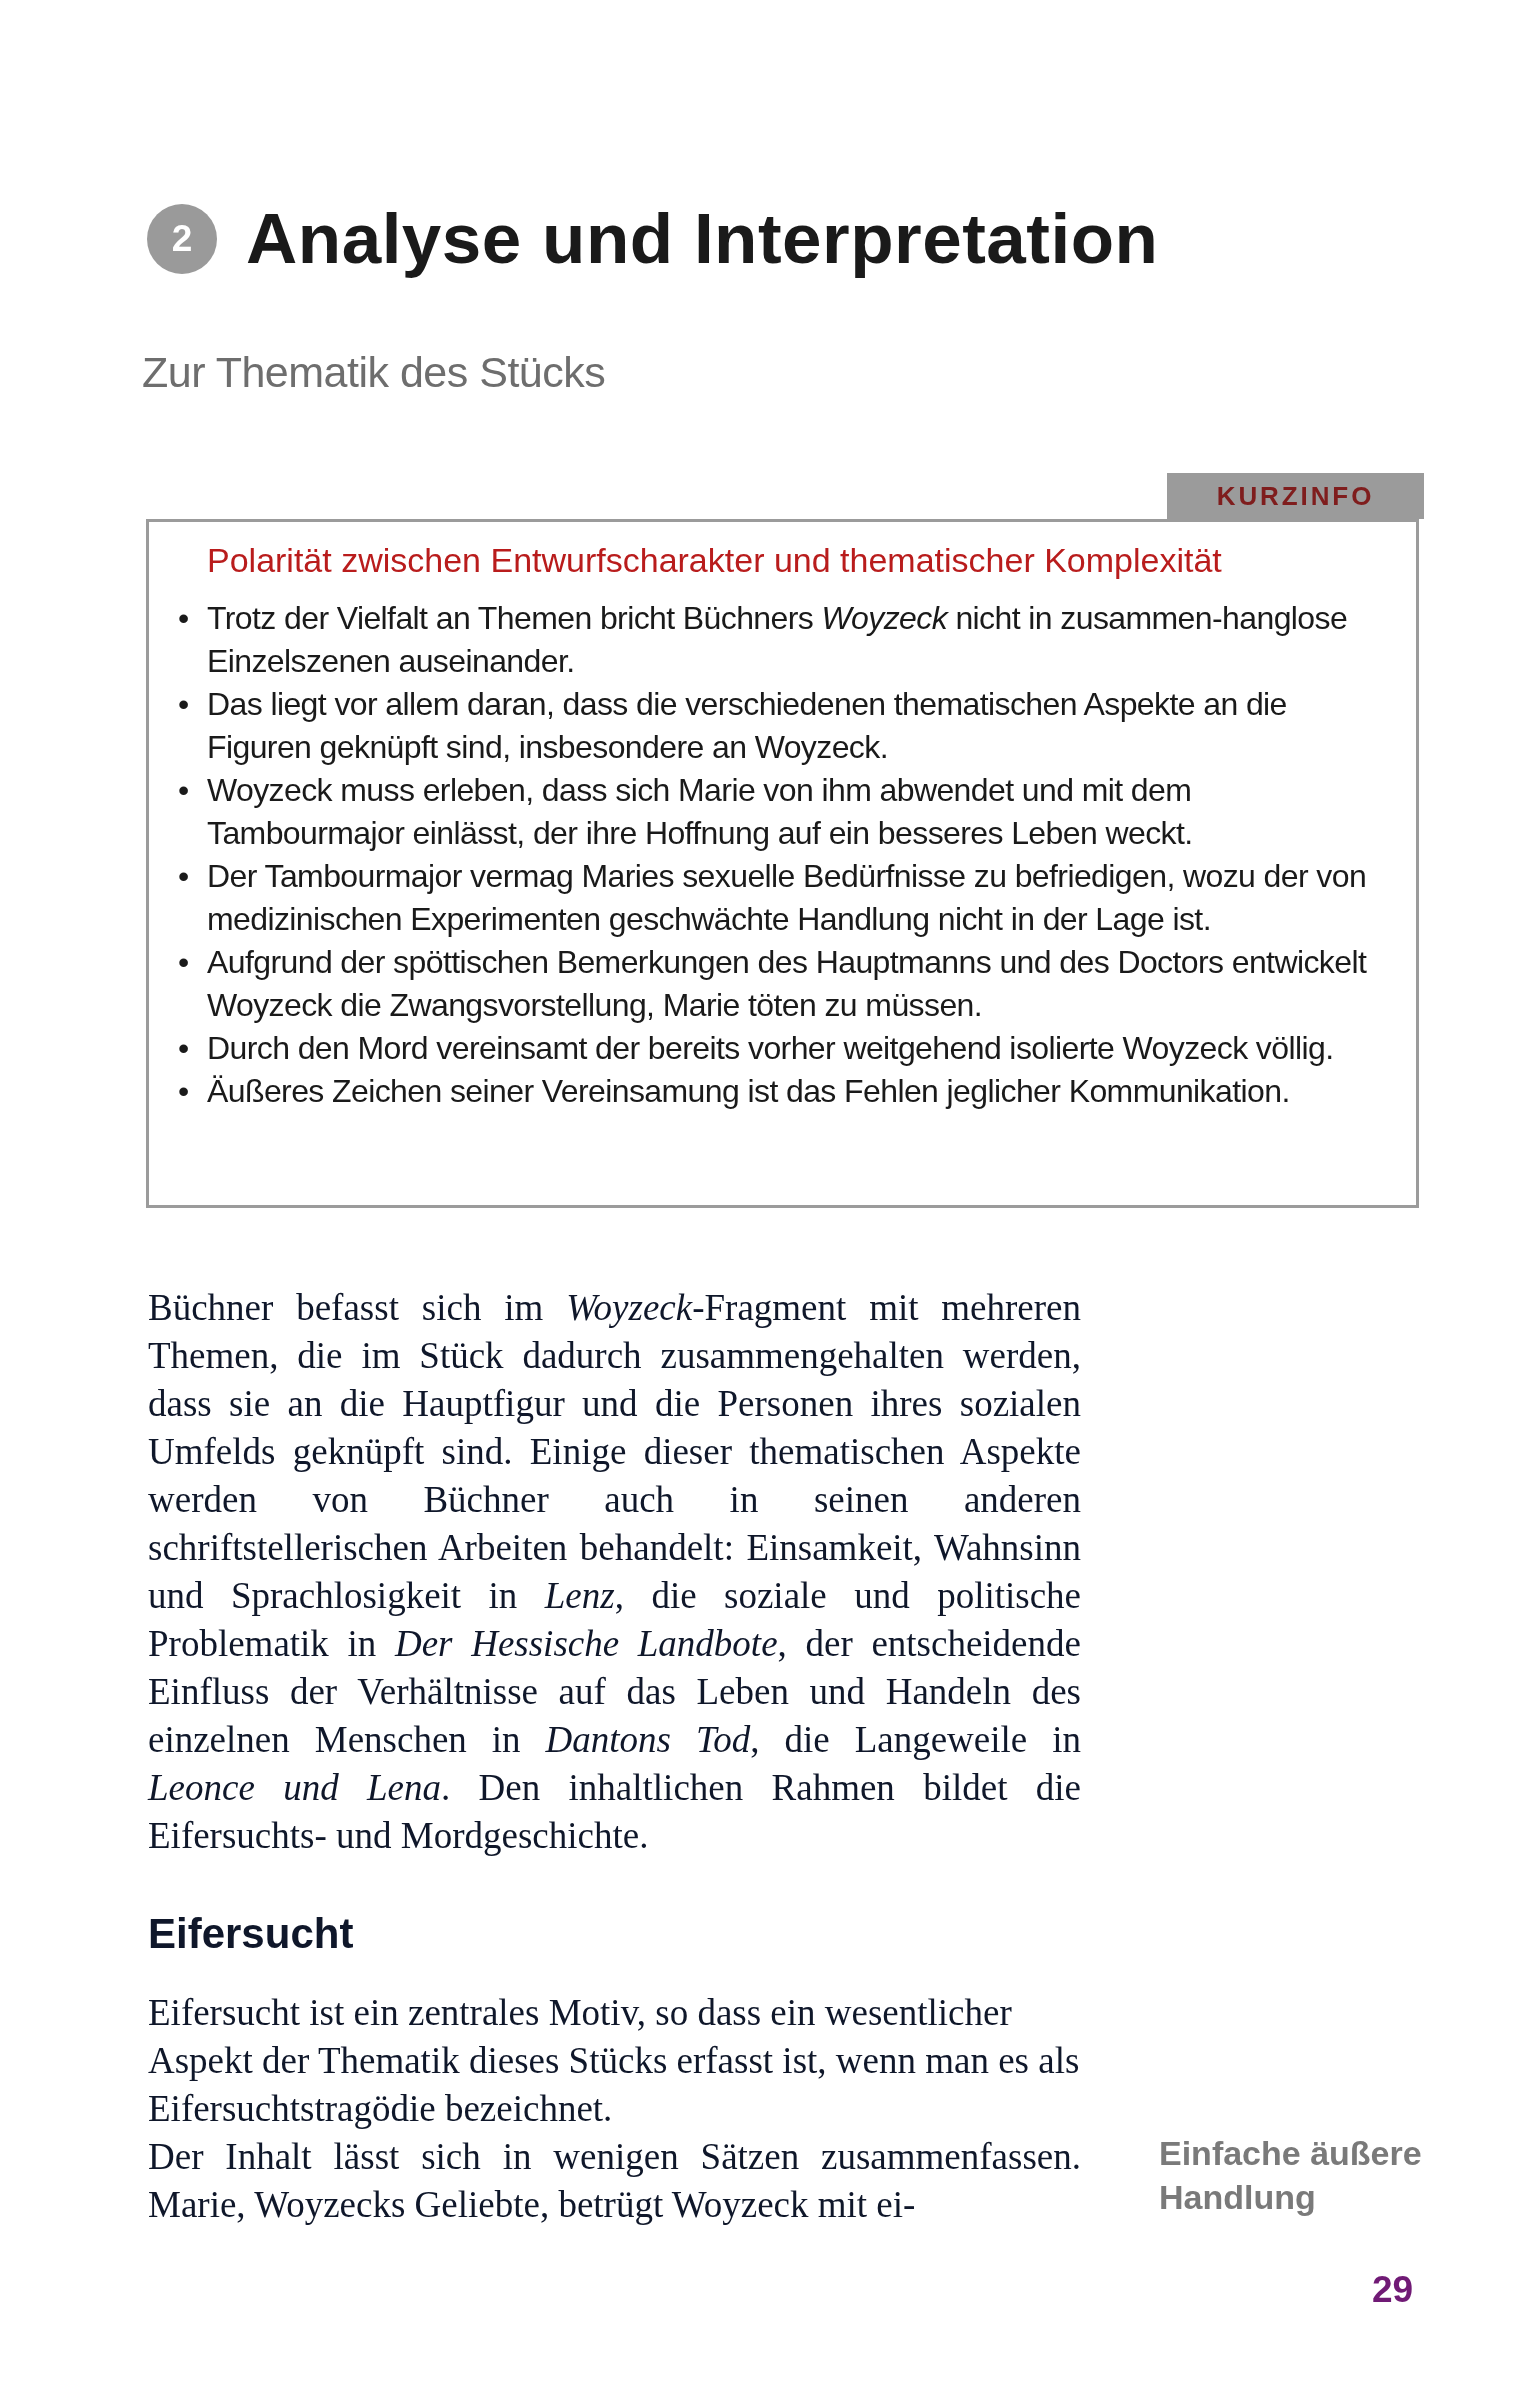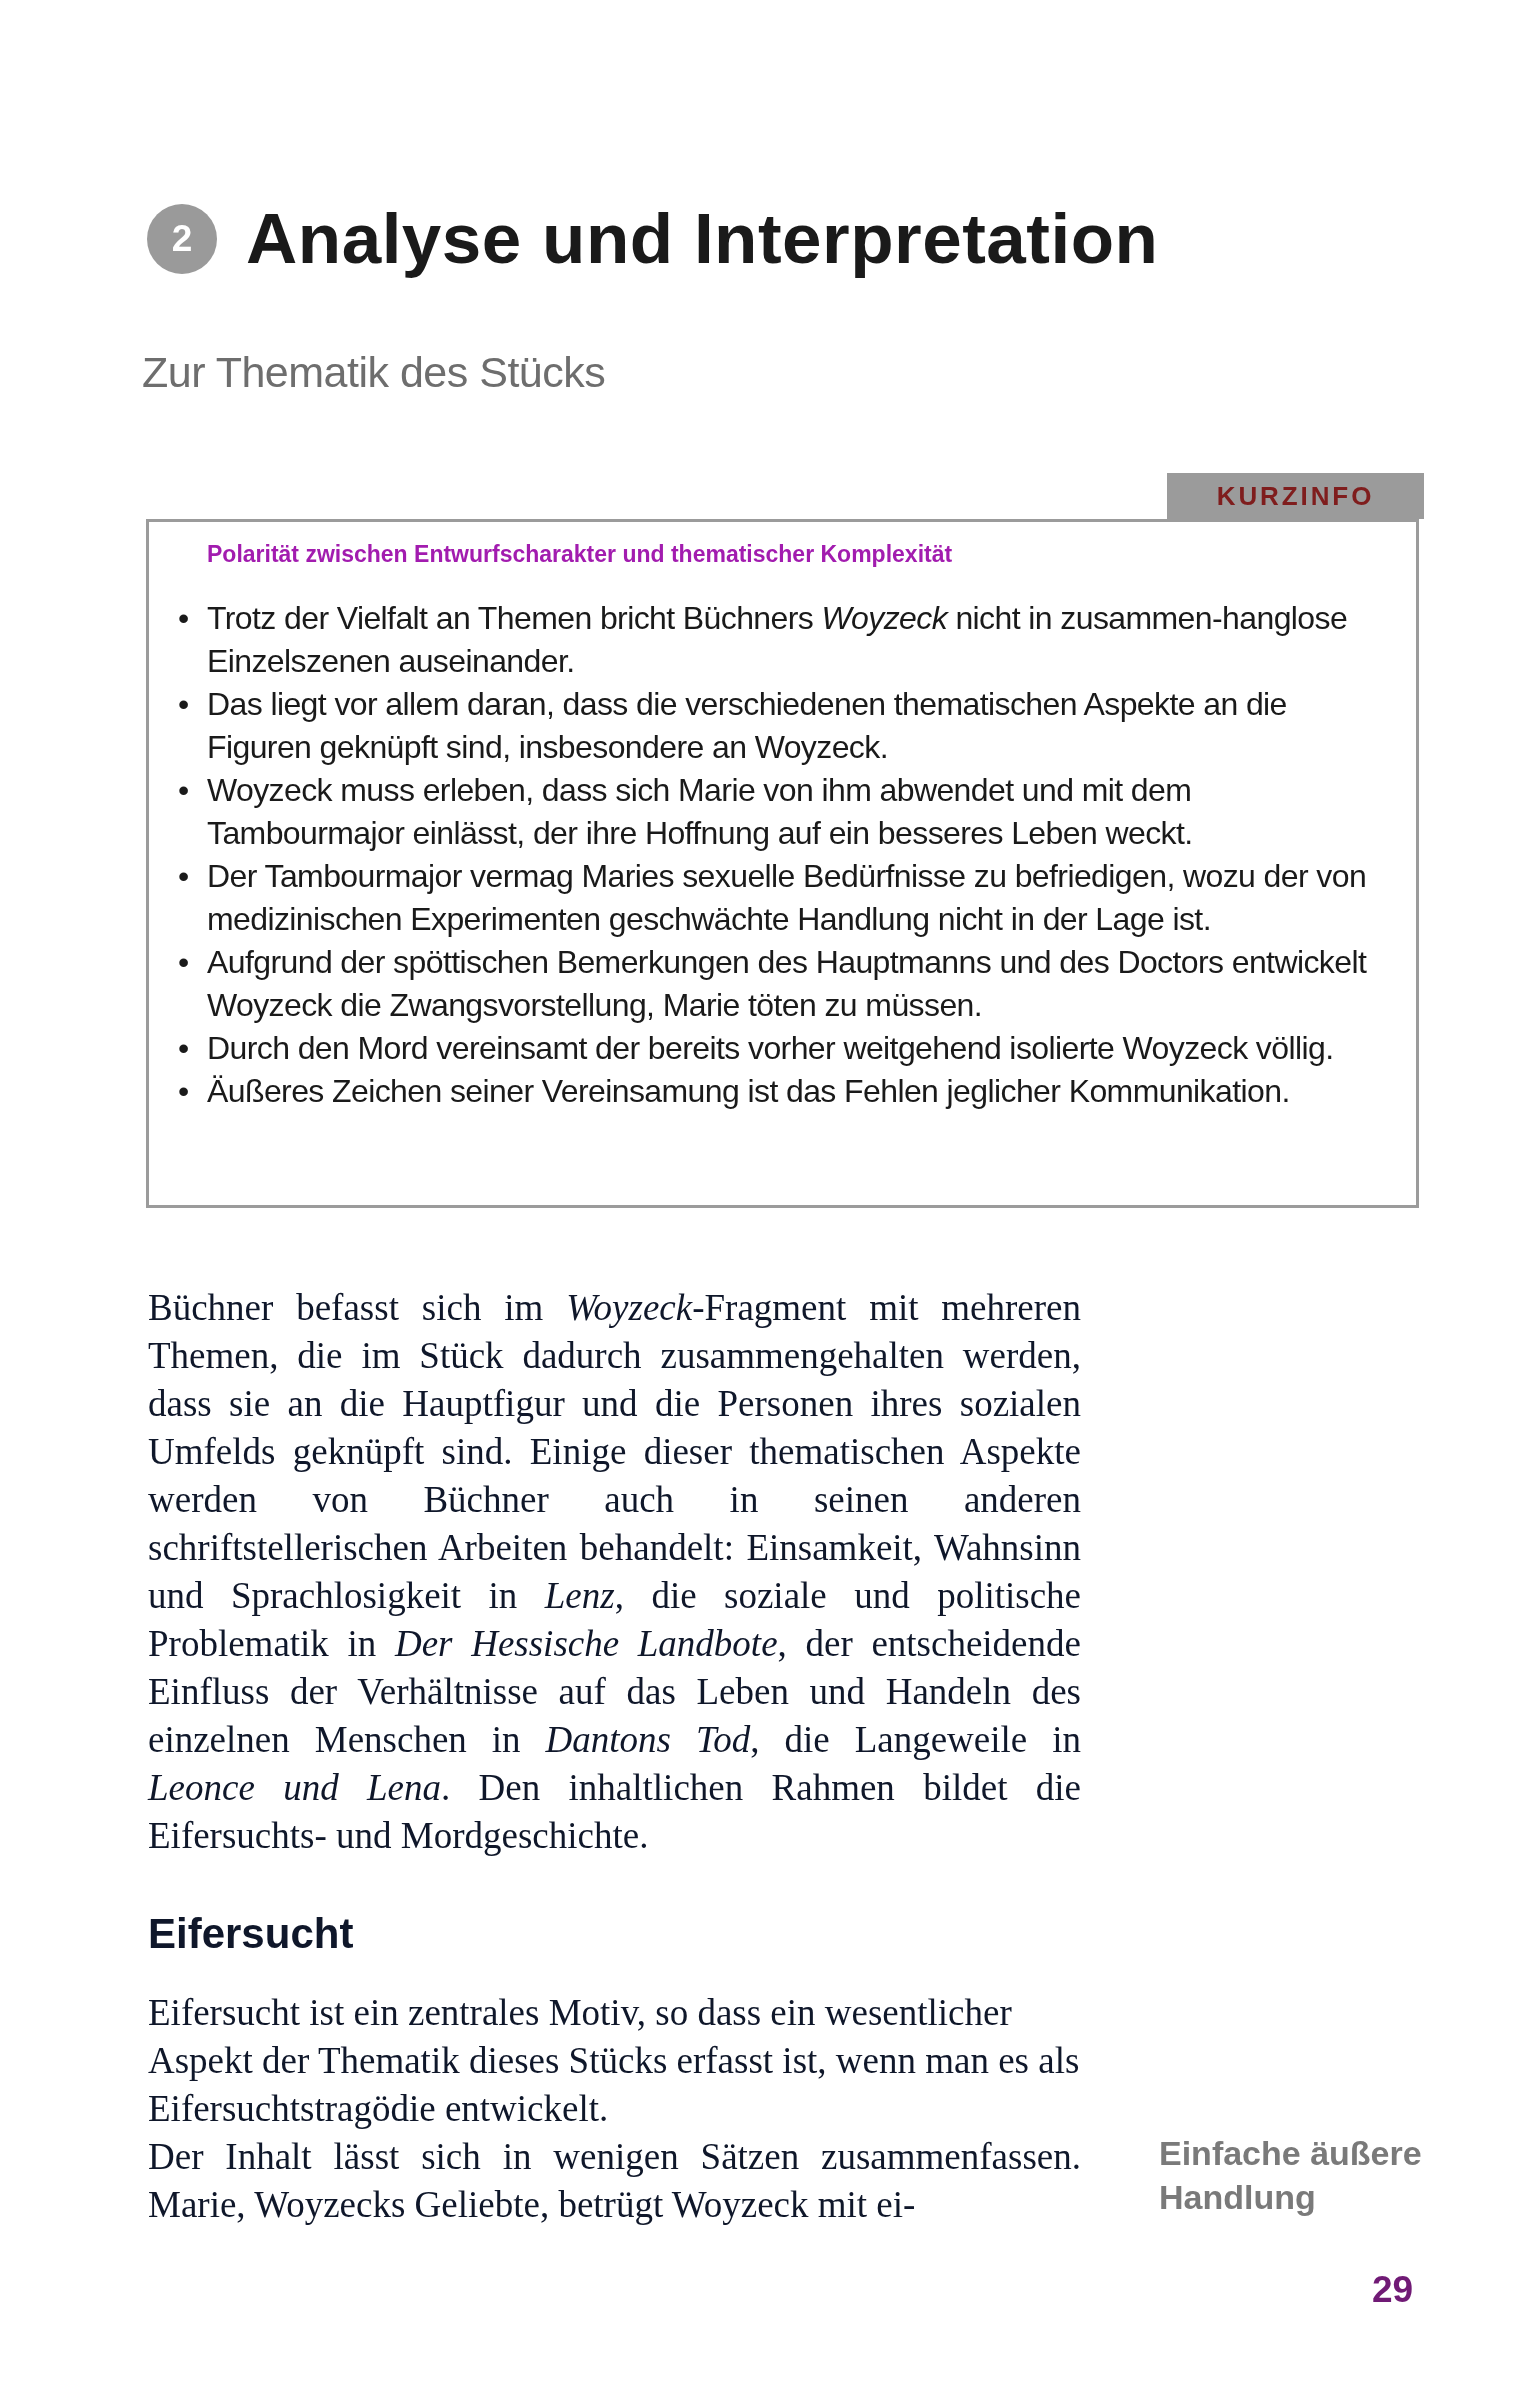--- a/index.html
+++ b/index.html
@@ -11,21 +11,21 @@
     .chapter-badge { width: 70px; height: 70px; border-radius: 50%; background: #9a9a9a; color: #fff;
       display: flex; align-items: center; justify-content: center; font-size: 37px; font-weight: bold; }
     .chapter-title { margin-left: 29px; font-size: 71px; font-weight: bold; color: #1a1a1a; letter-spacing: 0.5px; }
 
     .section-title { position: absolute; left: 142px; top: 348px; font-size: 43px; color: #6e6e6e; letter-spacing: -0.5px; }
 
     .kurzinfo-tab { position: absolute; left: 1167px; top: 473px; width: 257px; height: 46px; background: #9b9b9b;
       color: #7f1d1d; font-size: 26px; font-weight: bold; letter-spacing: 2.9px; display: flex; align-items: center; justify-content: center; }
     .kurzinfo-box { position: absolute; left: 146px; top: 519px; width: 1273px; height: 689px;
       border: 3.9px solid #9b9b9b; box-sizing: border-box; background: #fff; }
-    .kurzinfo-heading { position: absolute; left: 58px; top: 19.3px; font-size: 23px; font-weight: bold; color: #a21caf; }
+    .kurzinfo-heading { position: absolute; left: 58px; top: 19.3px; font-size: 34px; font-weight: normal; color: #b91c1c; }
     .kurzinfo-list { position: absolute; left: 27px; top: 75px; width: 1217px; margin: 0; padding: 0; list-style: none; }
     .kurzinfo-list li { position: relative; padding-left: 31px; font-size: 32px; line-height: 43px; color: #1a1a1a; letter-spacing: -0.6px; }
     .kurzinfo-list li::before { content: "•"; position: absolute; left: 1.9px; top: 0; }
 
     .body-col { position: absolute; left: 148px; width: 933px; font-size: 37px; line-height: 48px; text-align: justify; color: #0f172a; }
     .body-col p { margin: 0; }
     .p1 { top: 1284px; }
     .subheading { position: absolute; left: 148px; top: 1910px; font-size: 42px; font-weight: bold; color: #0f172a; text-align: center; }
     .p2 { top: 1989px; }
     .margin-note { position: absolute; left: 1159px; top: 2131px; font-size: 34px; line-height: 44px; color: #7a7a7a; font-weight: bold; }
@@ -58,21 +58,21 @@
 
 <div class="body-col p1 serif">
   <p lang="de" style="hyphens: manual;">
     <span>Büchner befasst sich im </span><i>Woyzeck</i><span>-Fragment mit mehre­ren Themen, die im Stück dadurch zusammengehalten werden, dass sie an die Hauptfigur und die Personen ih­res sozialen Umfelds geknüpft sind. Einige dieser thema­tischen Aspekte werden von Büchner auch in seinen anderen schriftstellerischen Arbeiten behandelt: Ein­samkeit, Wahnsinn und Sprachlosigkeit in </span><i>Lenz</i><span>, die sozi­ale und politische Problematik in </span><i>Der Hessische Landbote</i><span>, der entscheidende Einfluss der Verhältnisse auf das Le­ben und Handeln des einzelnen Menschen in </span><i>Dantons Tod</i><span>, die Langeweile in </span><i>Leonce und Lena</i><span>. Den inhaltlichen Rahmen bildet die Eifersuchts- und Mordgeschichte.</span>
   </p>
 </div>
 
 <div class="subheading sans">Eifersucht</div>
 
 <div class="body-col p2 serif">
-  <p style="text-align: left;">Eifersucht ist ein zentrales Motiv, so dass ein wesentli­cher Aspekt der Thematik dieses Stücks erfasst ist, wenn man es als Eifersuchtstragödie entwickelt.</p>
+  <p style="text-align: left;">Eifersucht ist ein zentrales Motiv, so dass ein wesentli­cher Aspekt der Thematik dieses Stücks erfasst ist, wenn man es als Eifersuchtstragödie bezeichnet.</p>
   <p>Der Inhalt lässt sich in wenigen Sätzen zusammenfas­sen. Marie, Woyzecks Geliebte, betrügt Woyzeck mit ei-</p>
 </div>
 
 <div class="margin-note sans">
   <div>Einfache äußere</div>
   <div>Handlung</div>
 </div>
 
 <div class="page-number sans">29</div>
 

